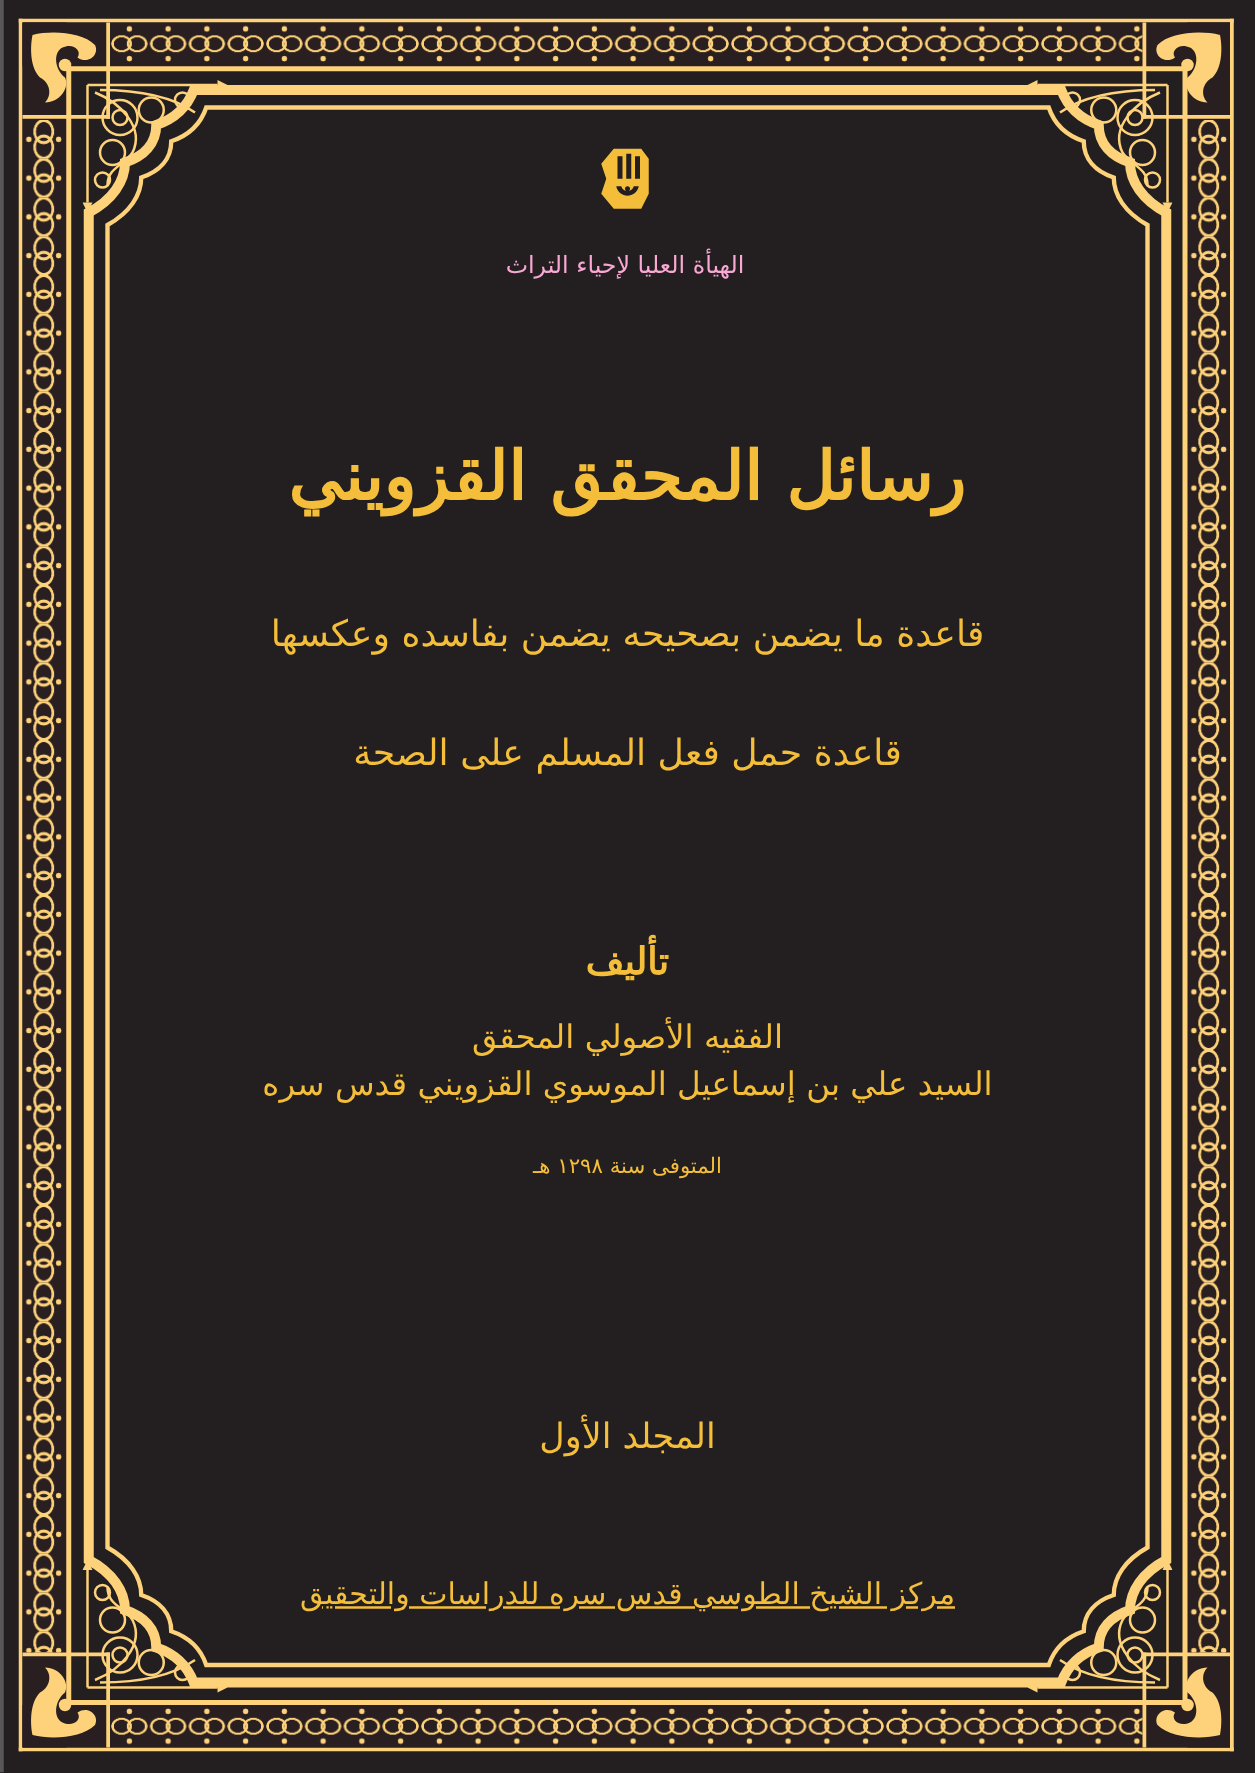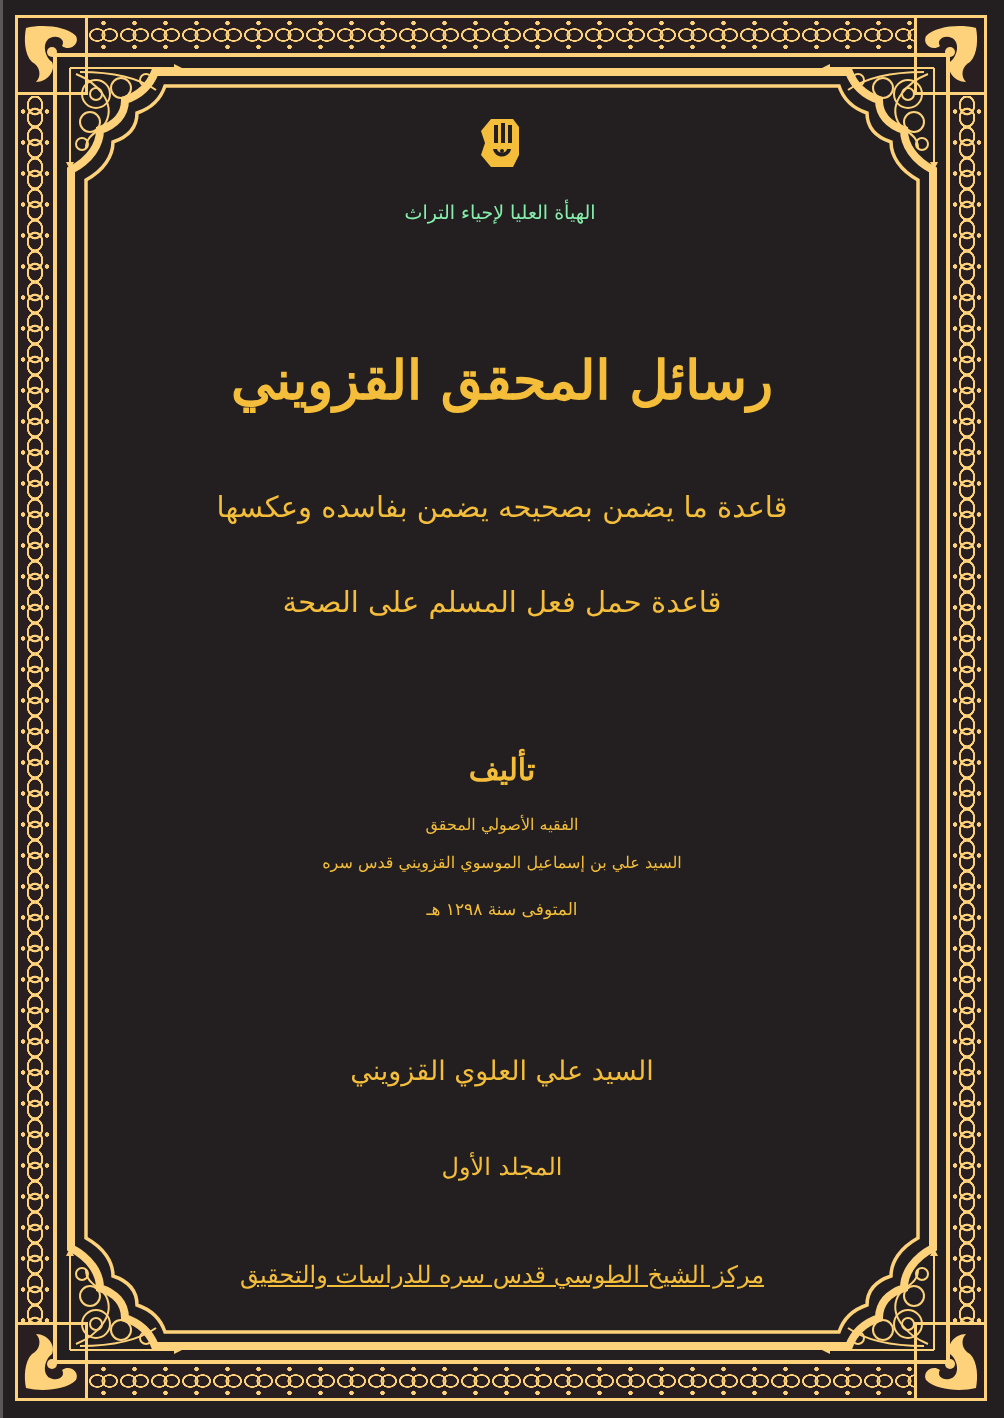--- a/index.html
+++ b/index.html
@@ -31,26 +31,26 @@
     background-size: 34px 31px;
     background-repeat: repeat-y;
   }
   .corner-leaf { position: absolute; inset: 0; }
   .scallop { position: absolute; }
   .content {
     position: absolute; left: 95px; top: 95px; width: 814px; height: 1228px;
     direction: rtl; text-align: center;
   }
   .logo { position: absolute; left: 50%; top: 20px; transform: translateX(-50%); }
-  .org { position: absolute; left: 0; right: 4px; font-size: 19px; line-height: 1; color: #86efac; }
+  .org { position: absolute; left: 0; right: 4px; font-size: 19px; line-height: 1; color: #f9a8d4; }
   .title { position: absolute; left: 0; right: 0; top: 258px; font-size: 54px; font-weight: bold; color: #f4be3a; line-height: 1; }
   .sub { position: absolute; left: 0; right: 0; font-size: 29px; color: #f4be3a; line-height: 1; }
   .label-l { position: absolute; left: 0; right: 0; font-size: 30px; font-weight: bold; color: #f4be3a; line-height: 1; }
-  .line-m { position: absolute; left: 0; right: 0; font-size: 16px; color: #f4be3a; line-height: 1; }
-  .line-s { position: absolute; left: 0; right: 0; font-size: 17px; color: #f4be3a; line-height: 1; }
+  .line-m { position: absolute; left: 0; right: 0; font-size: 26px; color: #f4be3a; line-height: 1; }
+  .line-s { position: absolute; left: 0; right: 0; font-size: 17px; color: #f4be3a; line-height: 1; margin-top: 24px; }
   .nowrap { white-space: nowrap; }
 </style>
 </head>
 <body>
 
 <div class="edge"></div>
 
 <div>
 
   <div class="frame-line" style="left:15px; top:15px; width:972px; height:3px;"></div>
@@ -210,18 +210,17 @@
   <div class="title nowrap">رسائل المحقق القزويني</div>
 
   <div class="sub nowrap" style="top:398px;">قاعدة ما يضمن بصحيحه يضمن بفاسده وعكسها</div>
   <div class="sub nowrap" style="top:493px;">قاعدة حمل فعل المسلم على الصحة</div>
 
   <div class="label-l" style="top:660px;">تأليف</div>
   <div class="line-m" style="top:722px;">الفقيه الأصولي المحقق</div>
   <div class="line-m nowrap" style="top:760px;">السيد علي بن إسماعيل الموسوي القزويني قدس سره</div>
   <div class="line-s" style="top:806px;">المتوفى سنة ١٢٩٨ هـ</div>
 
-  <div class="sub" style="top:962px; font-size:27px;">السيد علي العلوي القزويني</div>
-
-  <div class="line-m" style="top:1040px; font-size:24px;margin-top:20px;">المجلد الأول</div>
+
+  <div class="line-m" style="top:1040px; font-size:28px;">المجلد الأول</div>
 
   <div class="line-m nowrap" style="top:1168px; font-size:24px;text-decoration:underline;">مركز الشيخ الطوسي قدس سره للدراسات والتحقيق</div>
 </div>
 
 </body></html>

